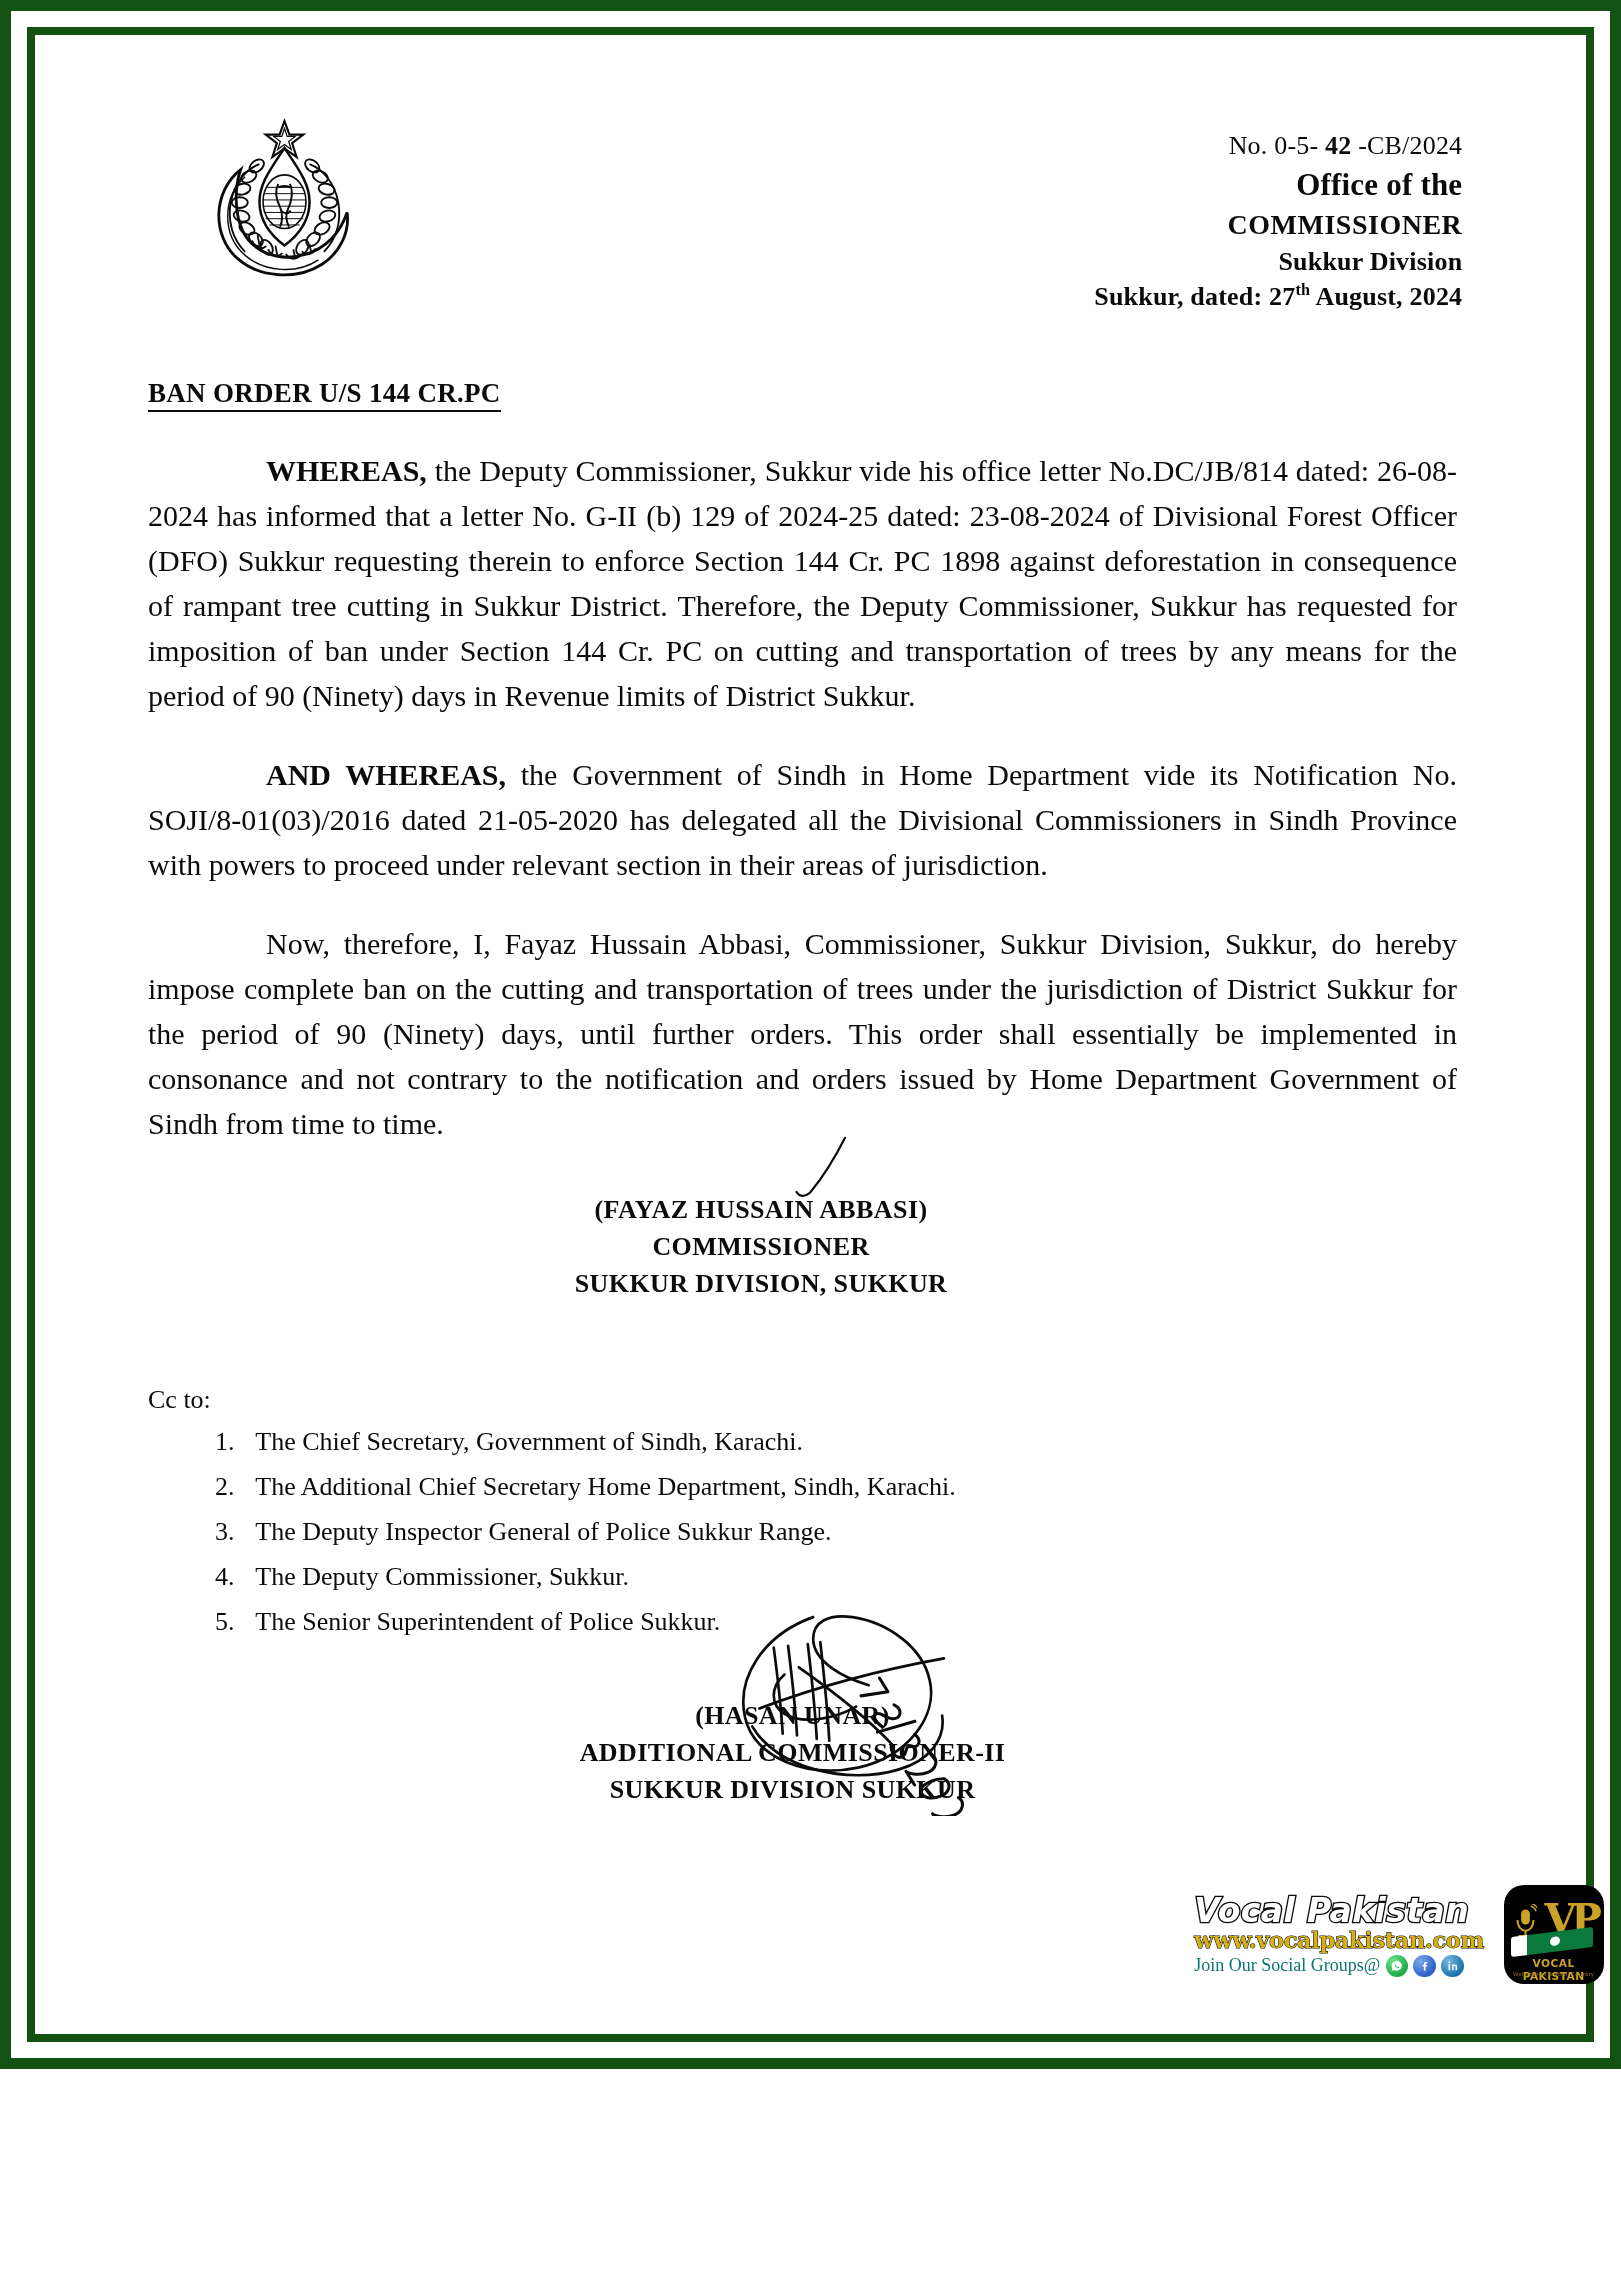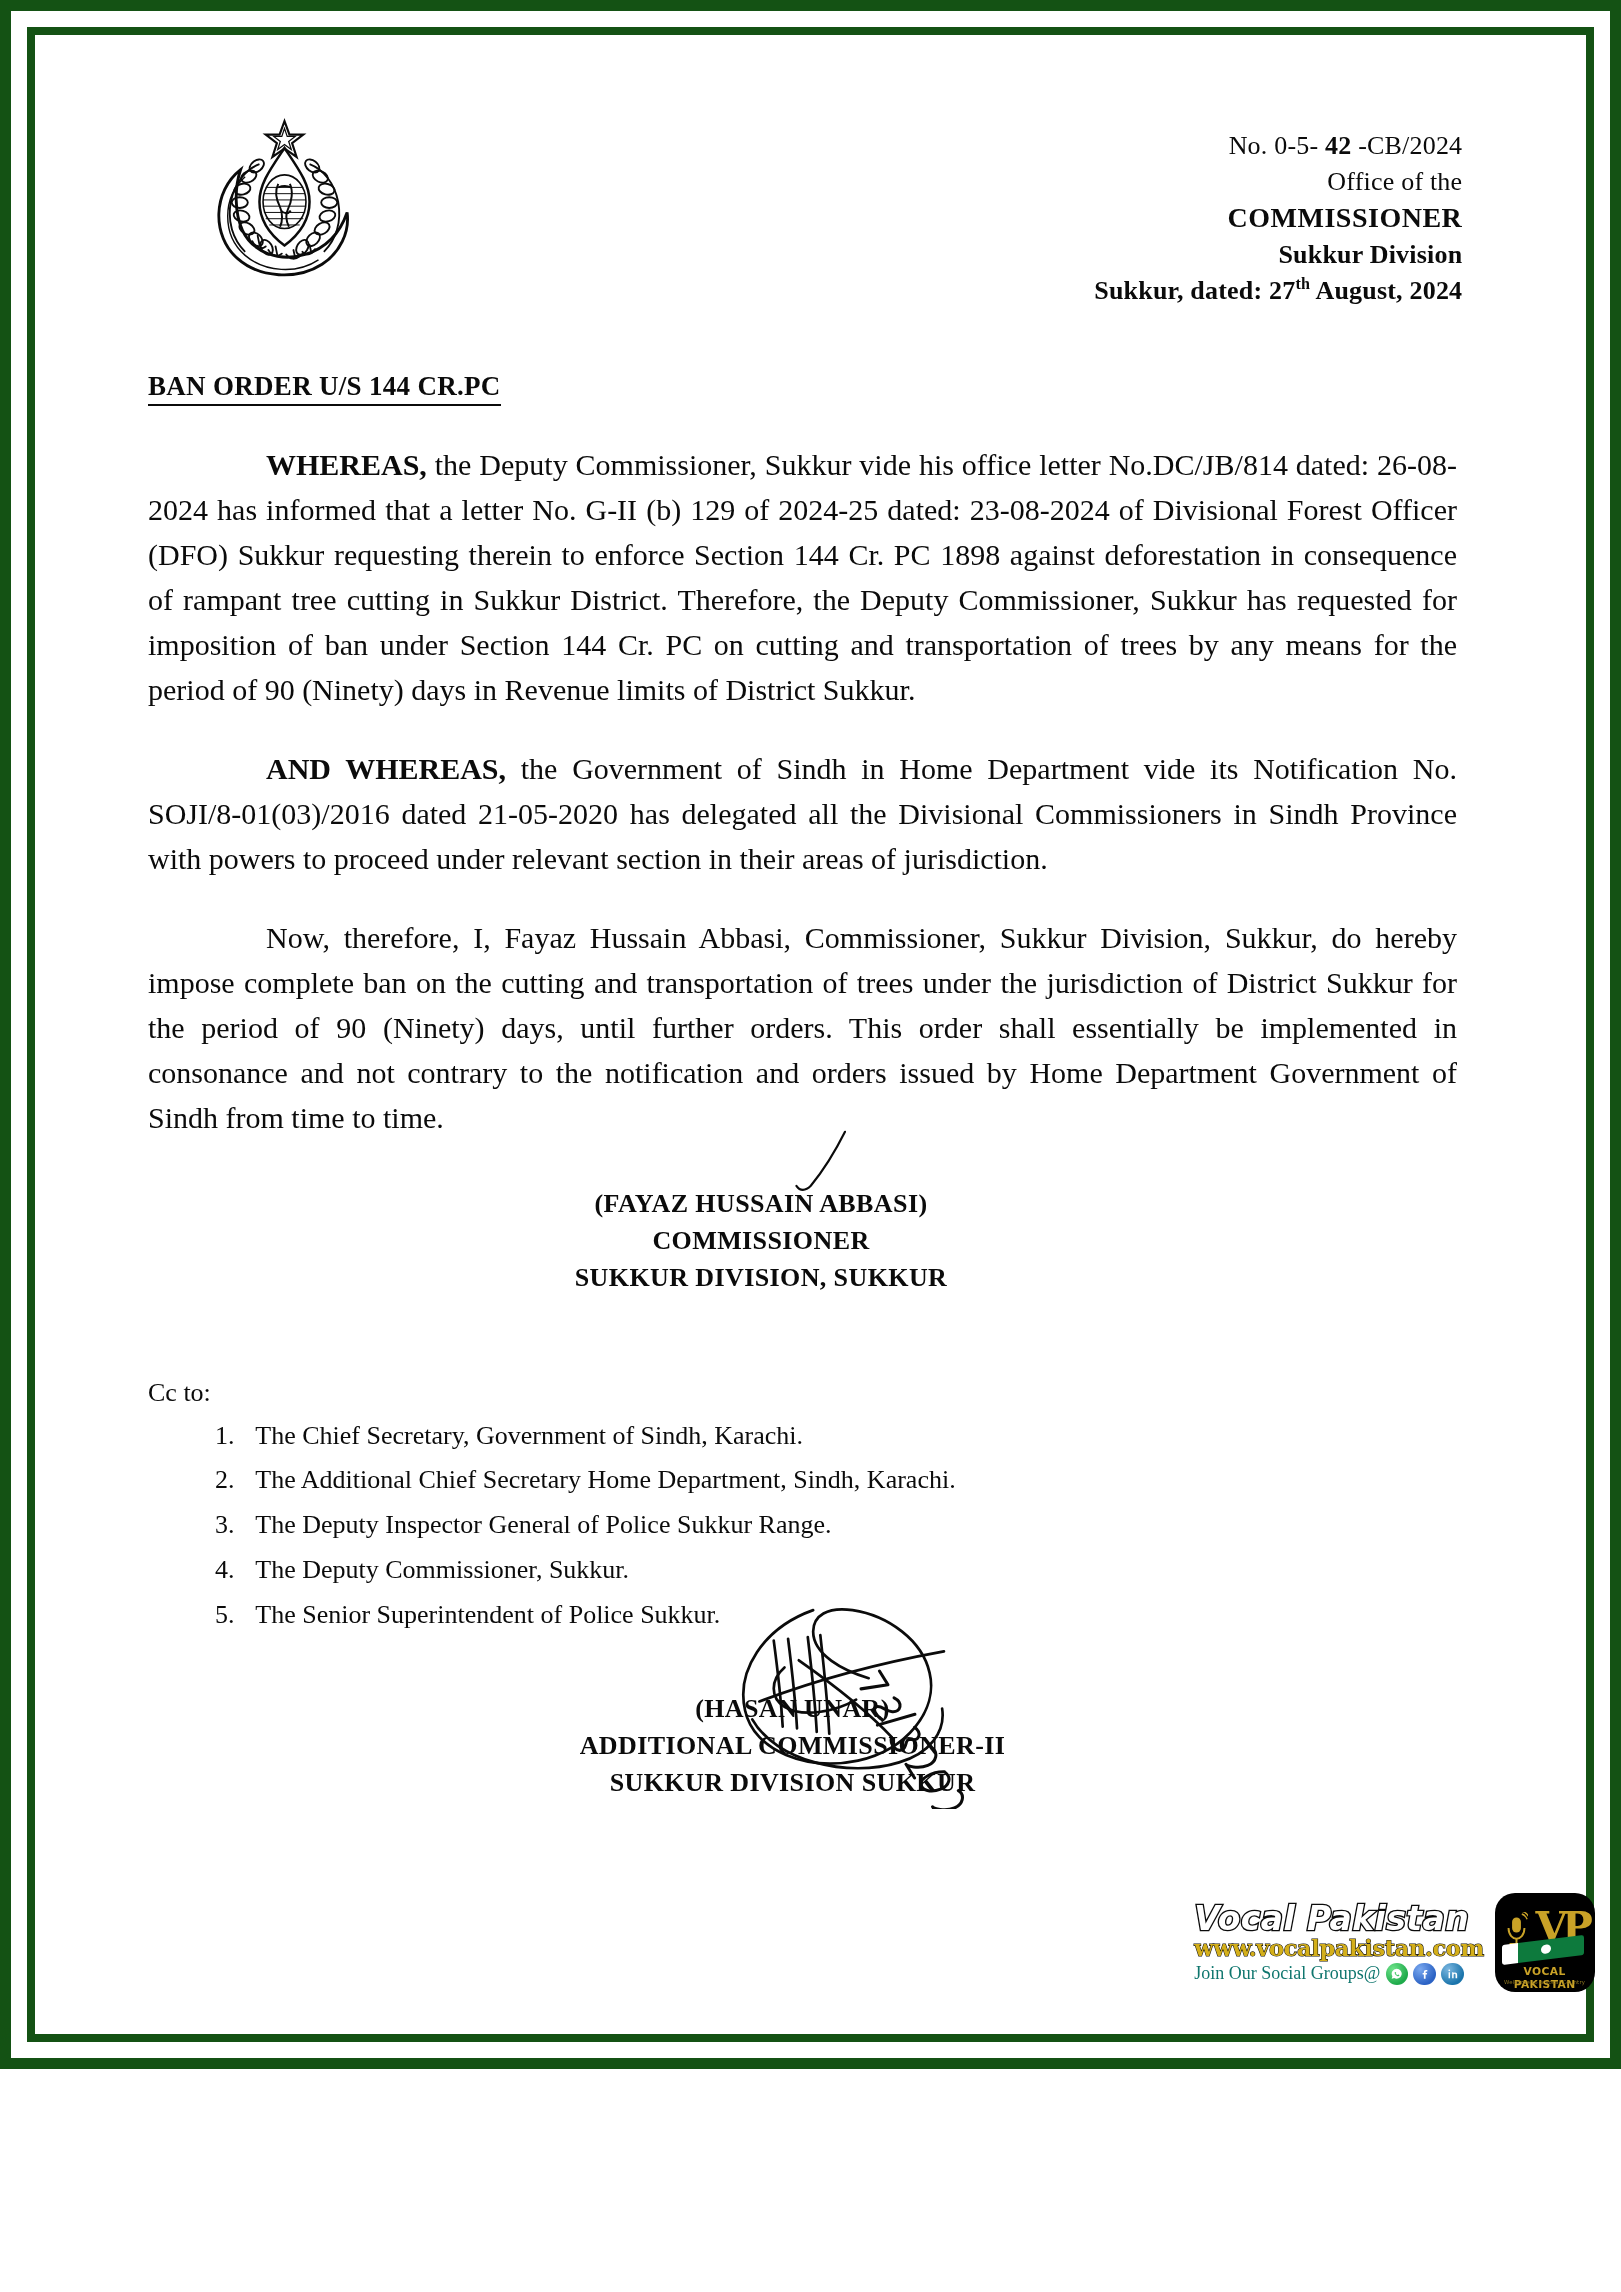--- a/index.html
+++ b/index.html
@@ -60,21 +60,21 @@
 
   .header-right {
     text-align: right;
     padding-top: 19.7px;
     padding-right: 10.7px;
     line-height: 1.36;
   }
   .hdr-line { font-size: 26px; letter-spacing: 0.2px; white-space: nowrap; }
   .hdr-ref  { font-weight: 400; }
   .hdr-ref .ref-num { font-weight: 700; }
-  .hdr-office  { font-weight: 400; font-size: 26px; }
+  .hdr-office  { font-weight: 700; font-size: 31px; }
   .hdr-commissioner { font-weight: 700; font-size: 28px; letter-spacing: 0.5px; }
   .hdr-division { font-weight: 700; font-size: 26px; }
   .hdr-dated { font-weight: 700; font-size: 26px; }
   .hdr-dated sup { font-size: .62em; }
 
   
   .doc-title {
     margin-top: 63px;
     font-size: 27px;
     font-weight: 700;
@@ -153,26 +153,27 @@
     width: 421px;
     height: 224px;
     pointer-events: none;
     z-index: 2;
   }
 
   
   .watermark {
     position: absolute;
     right: 7.2px;
-    bottom: 2px;
+    bottom: 10px;
     width: 354px;
     height: 107px;
     background: #ffffff;
     display: flex;
     align-items: stretch;
+    gap: 9px;
   }
   .wm-text {
     flex: 1;
     padding: 5.4px 7.2px 3.6px 5.4px;
     display: flex;
     flex-direction: column;
     justify-content: center;
     background: #ffffff;
   }
   .wm-brand {

